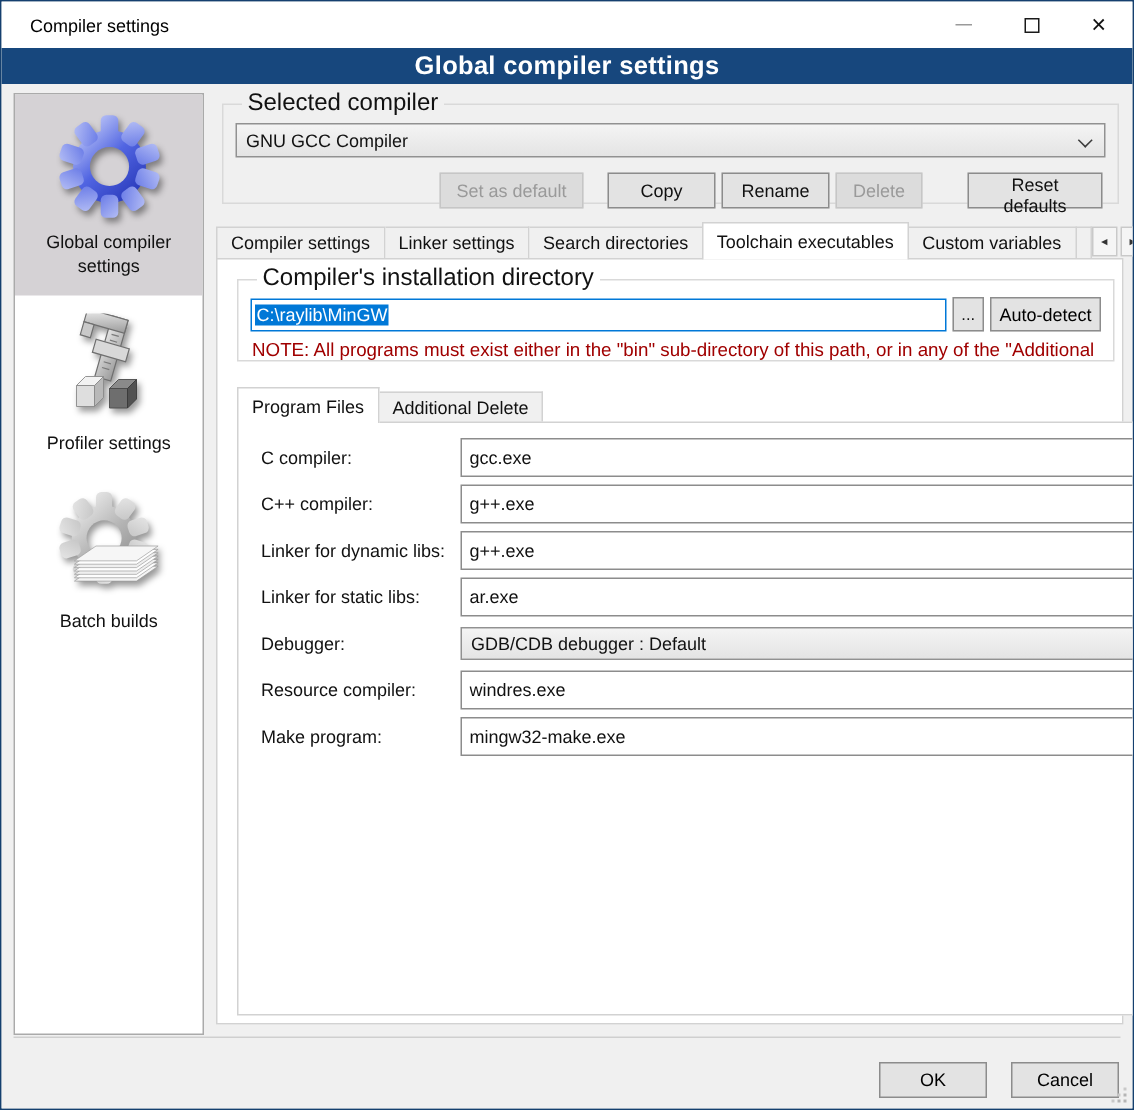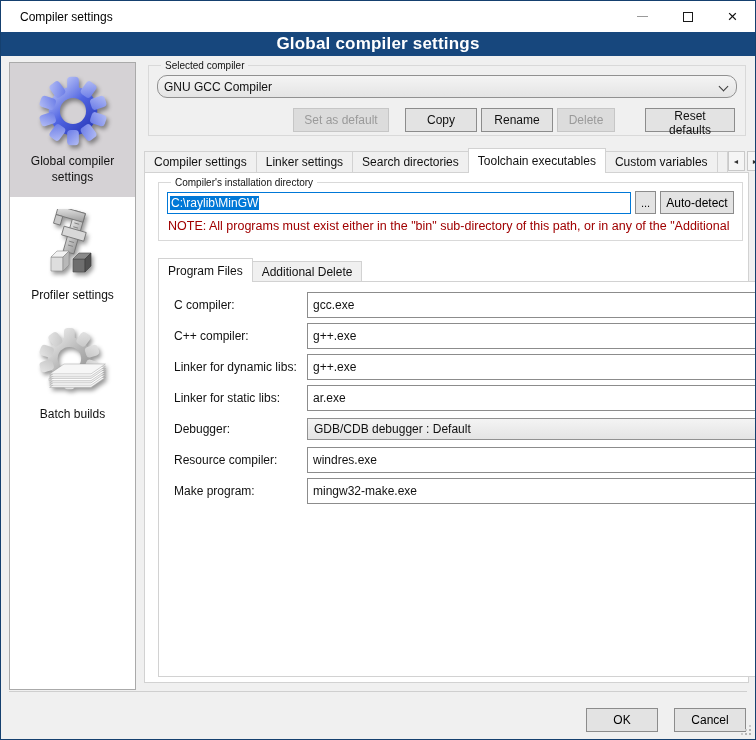--- a/index.html
+++ b/index.html
@@ -31,30 +31,30 @@
   .side-item { display:flex; flex-direction:column; align-items:center; text-align:center;
                padding:12px 3px 12px; gap:7px; cursor:default; }
   .side-item.selected { background:#d5d2d5; }
   .side-label { line-height:1.3; font-size:12px; }
   .side-icon svg { filter:drop-shadow(2px 3px 2px rgba(0,0,0,0.40)); display:block; }
 
   
   .main { position:absolute; left:143px; top:0; width:605px; height:683px; }
 
   fieldset.group { border:1px solid #d9d9d9; }
-  fieldset.group legend { padding:0 4px; margin-left:4px; font-size:10px; }
+  fieldset.group legend { padding:0 4px; margin-left:4px; font-size:16px; }
 
   .selcomp { position:absolute; left:4px; top:4px; width:598px; height:76px; padding:1px 8px 6px; }
 
   .combo { height:23px; background:linear-gradient(#f4f4f4,#e4e4e4); border:1px solid #919191;
            display:flex; align-items:center; padding:0 24px 0 6px; position:relative; cursor:default; }
   .combo .chev { position:absolute; right:9px; top:7px; width:7px; height:7px;
                  border-left:1px solid #3c3c3c; border-bottom:1px solid #3c3c3c;
                  transform:rotate(-45deg); }
-  .selcomp .combo { margin-top:3px;border-radius:10px; }
+  .selcomp .combo { margin-top:3px; }
 
   .btnrow { display:flex; align-items:flex-end; margin-top:6px; height:28px; }
   .btn { height:24px; background:#e3e3e3; border:1px solid #8c8c8c; font-family:inherit;
          font-size:12px; color:#111; padding:0 6px; cursor:default; }
   .btn.disabled { background:#dcdcdc; border-color:#c6c6c6; color:#9a9a9a; }
   .b-set { margin-left:136px; width:96px; }
   .b-copy { margin-left:16px; width:72px; }
   .b-rename { margin-left:4px; width:72px; }
   .b-delete { margin-left:4px; width:58px; }
   .b-reset { margin-left:auto; width:90px; margin-right:2px; }

